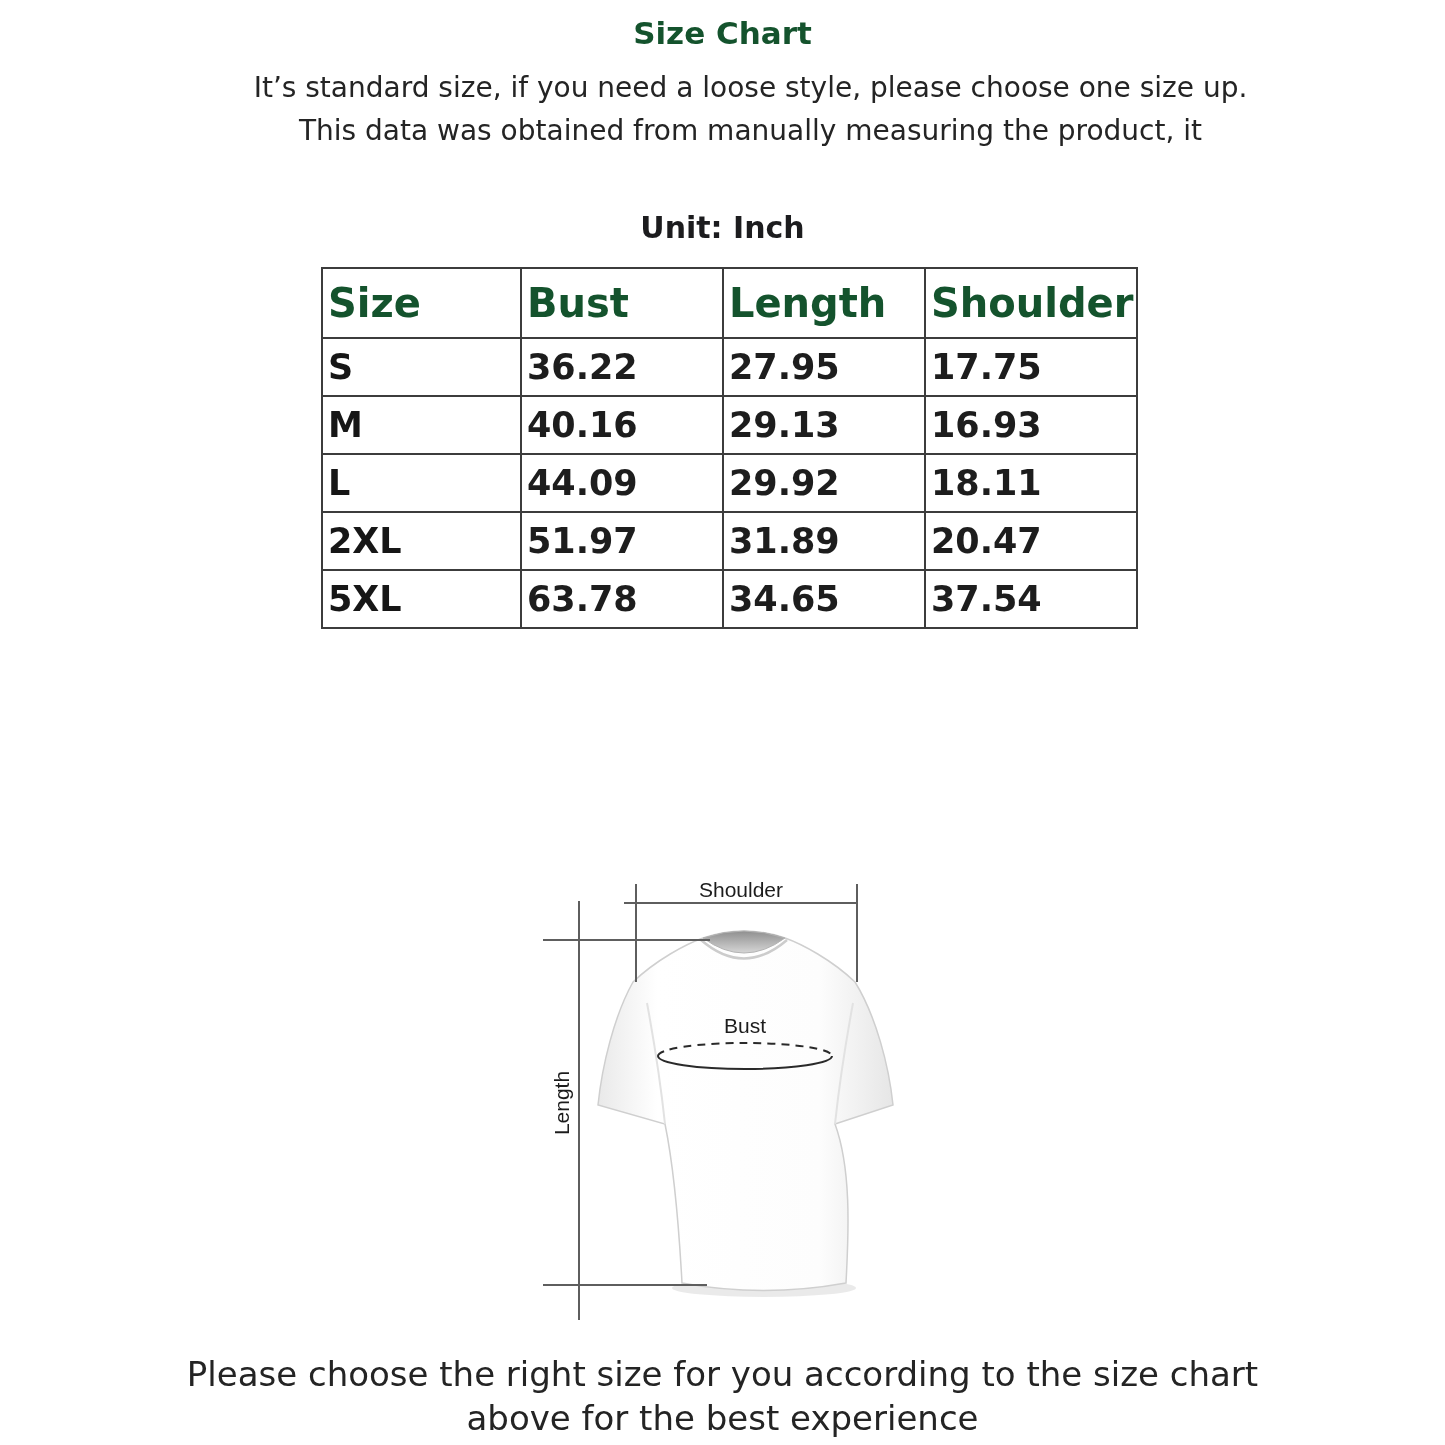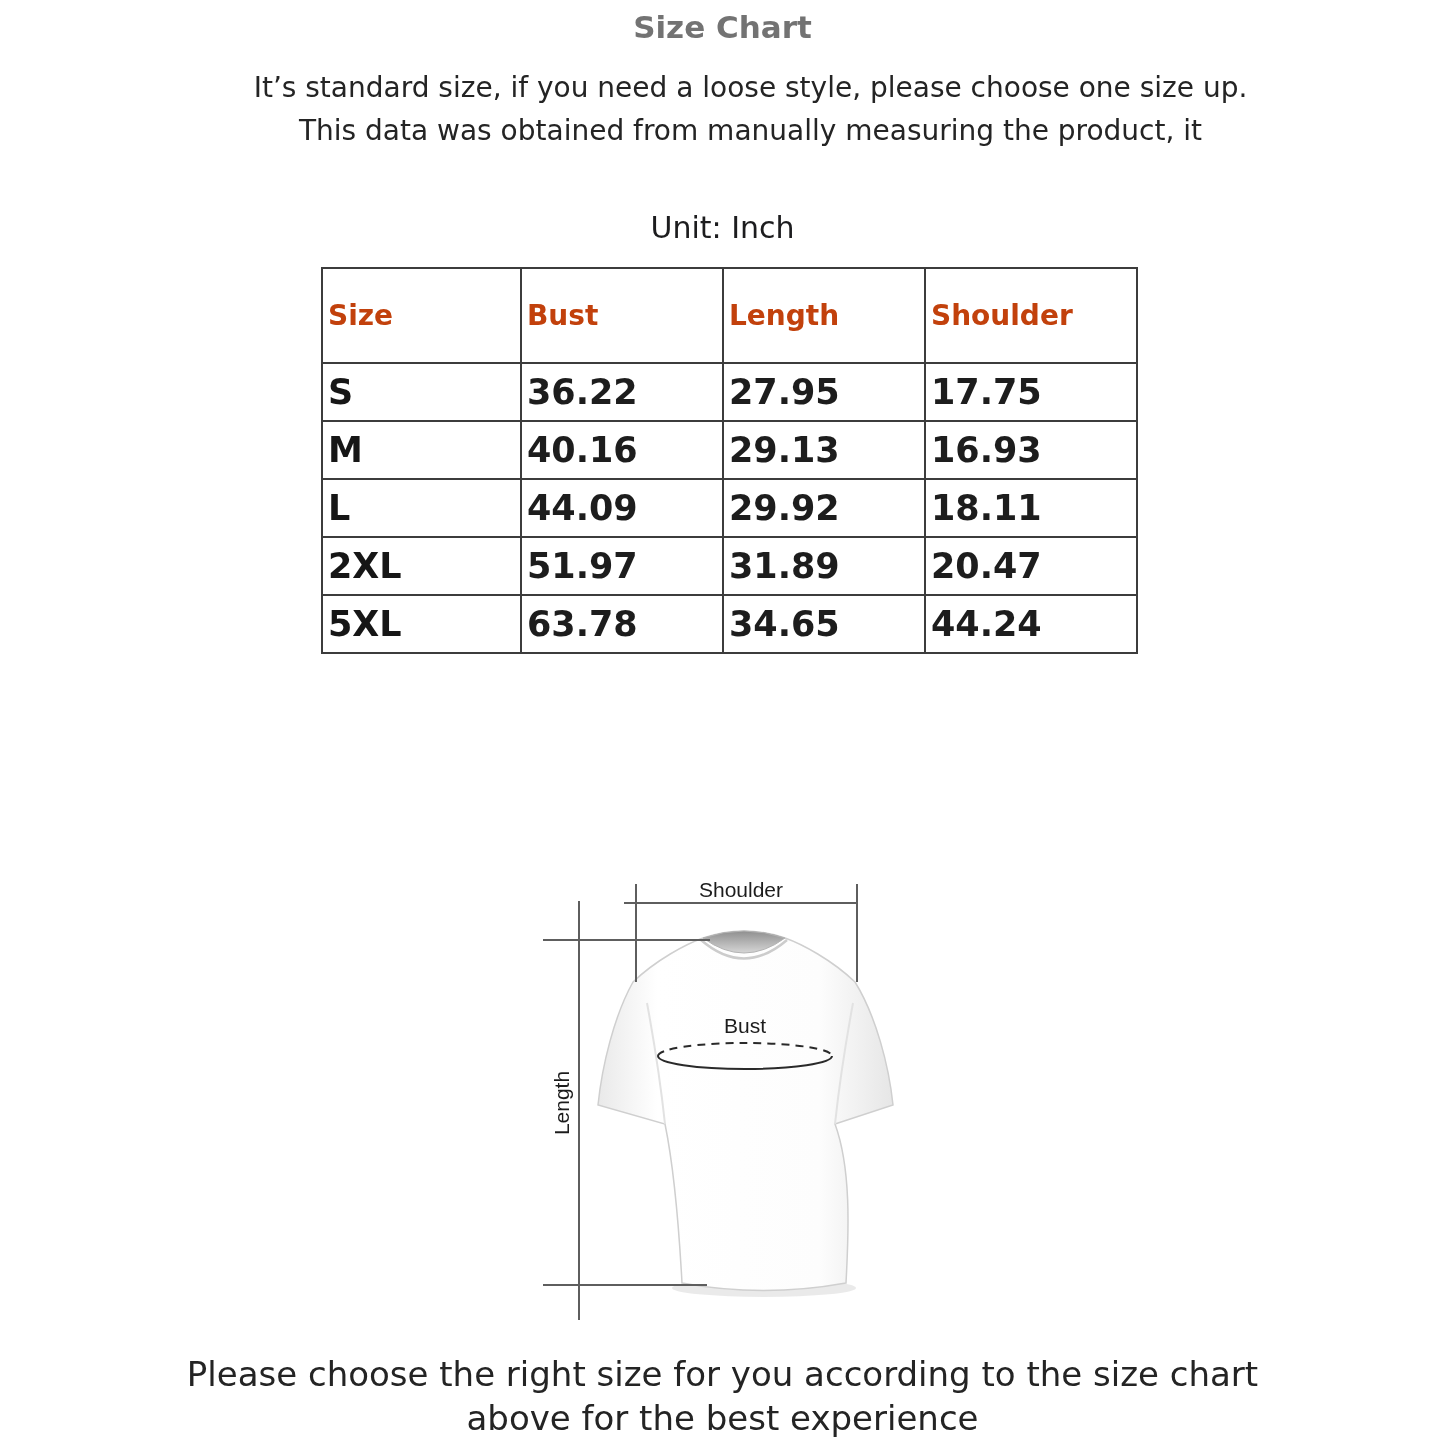--- a/index.html
+++ b/index.html
@@ -4,39 +4,39 @@
 <style>
   * { margin:0; padding:0; box-sizing:border-box; }
   html,body { background:#ffffff; }
   body {
     width:1445px; height:1445px;
     position:relative; overflow:hidden;
     font-family:"DejaVu Sans","Liberation Sans",sans-serif;
     color:#1b1b1b;
   }
   .page-title {
-    position:absolute; top:9px; left:0; width:100%;
-    text-align:center; font-size:31px; font-weight:bold; color:#737373;
+    position:absolute; top:15px; left:0; width:100%;
+    text-align:center; font-size:31px; font-weight:bold; color:#14532d;
   }
   .intro {
     position:absolute; top:66px; left:0; width:100%;
     text-align:center; font-size:28px; line-height:43px; color:#242424;margin-left:28px;
   }
   .unit-label {
     position:absolute; top:210px; left:0; width:100%;
-    text-align:center; font-size:30px; font-weight:normal; color:#1c1c1e;
+    text-align:center; font-size:30px; font-weight:bold; color:#1c1c1e;
   }
   .table-wrap { position:absolute; left:321px; top:267px; }
   table.size-table { border-collapse:collapse; table-layout:fixed; background:#ffffff; }
   table.size-table th, table.size-table td {
     border:2px solid #3c3c3c;
     text-align:left; vertical-align:middle;
     padding:0 0 0 5px; overflow:hidden; white-space:nowrap;
   }
-  table.size-table th { height:95px; font-size:28px; font-weight:bold; color:#c2410c; }
+  table.size-table th { height:70px; font-size:40px; font-weight:bold; color:#14532d; }
   table.size-table td { height:58px; font-size:35px; font-weight:bold; color:#1d1d1d; }
   table.size-table td.size-col { font-weight:bold; color:#161616; }
   .col-size     { width:199px; }
   .col-bust     { width:202px; }
   .col-length   { width:202px; }
   .col-shoulder { width:212px; }
   .diagram { position:absolute; left:540px; top:868px; width:420px; height:465px; }
   .diagram text {
     font-family:"Liberation Sans","DejaVu Sans",sans-serif;
     font-size:21px; fill:#1c1c1c;
@@ -97,21 +97,21 @@
         <tr>
           <td class="size-col">2XL</td>
           <td>51.97</td>
           <td>31.89</td>
           <td>20.47</td>
         </tr>
         <tr>
           <td class="size-col">5XL</td>
           <td>63.78</td>
           <td>34.65</td>
-          <td>44.24</td>
+          <td>37.54</td>
         </tr>
       </tbody>
   </table>
 </div>
 
 <svg class="diagram" viewBox="0 0 420 465" xmlns="http://www.w3.org/2000/svg">
   <defs>
     <linearGradient id="shirtBody" x1="0" y1="0" x2="1" y2="0">
       <stop offset="0" stop-color="#e9e9e9"></stop>
       <stop offset="0.2" stop-color="#ffffff"></stop>

